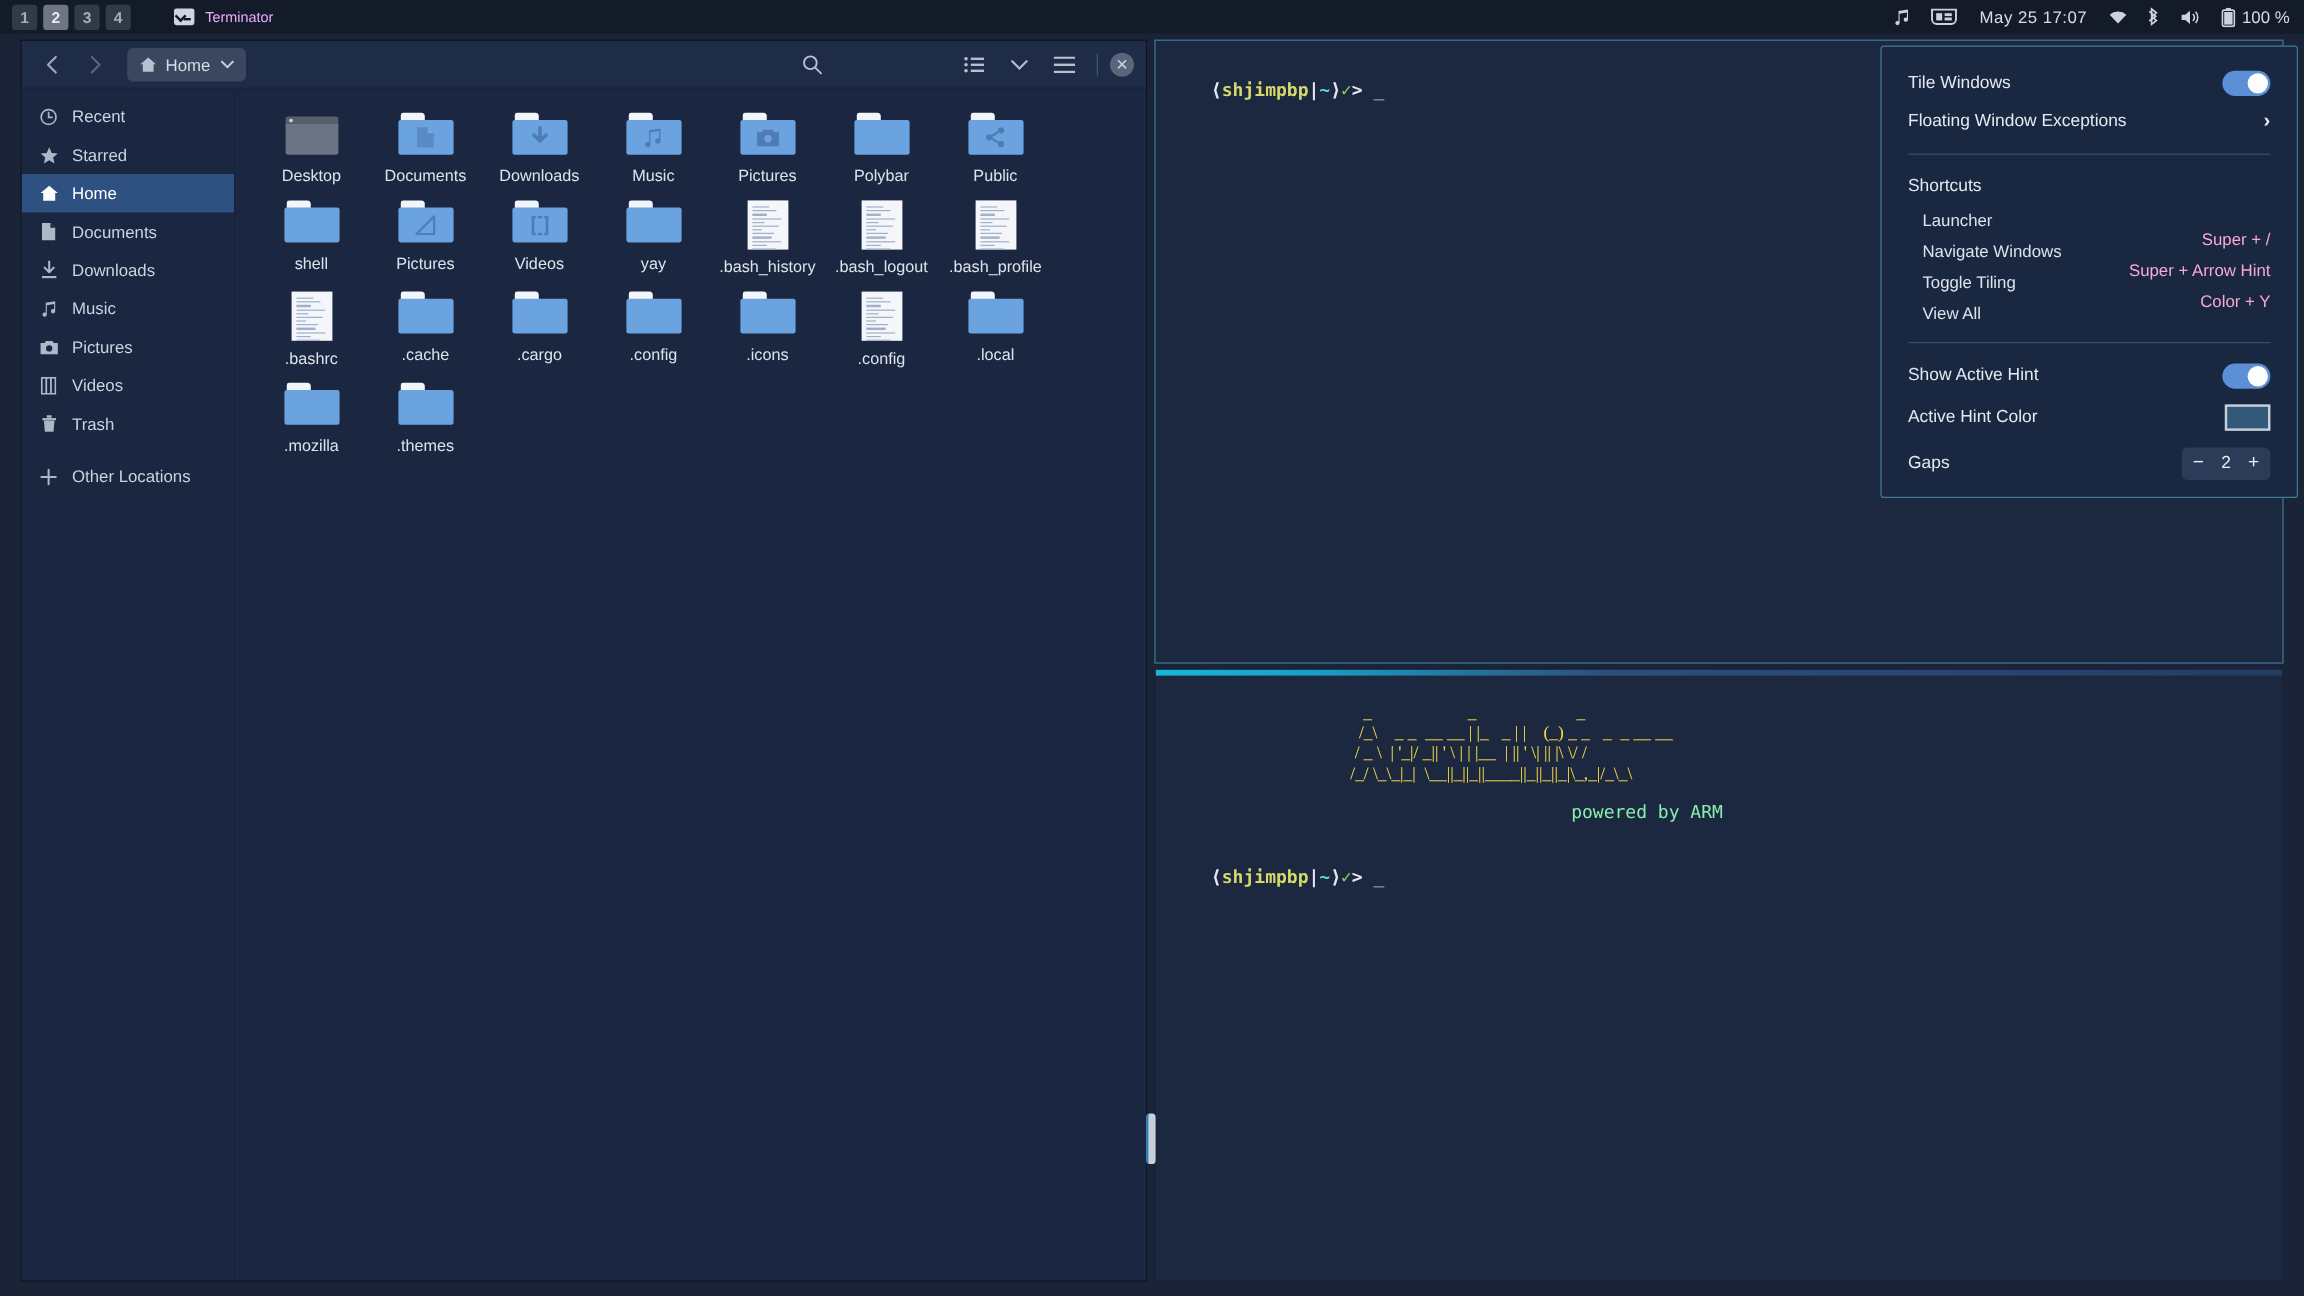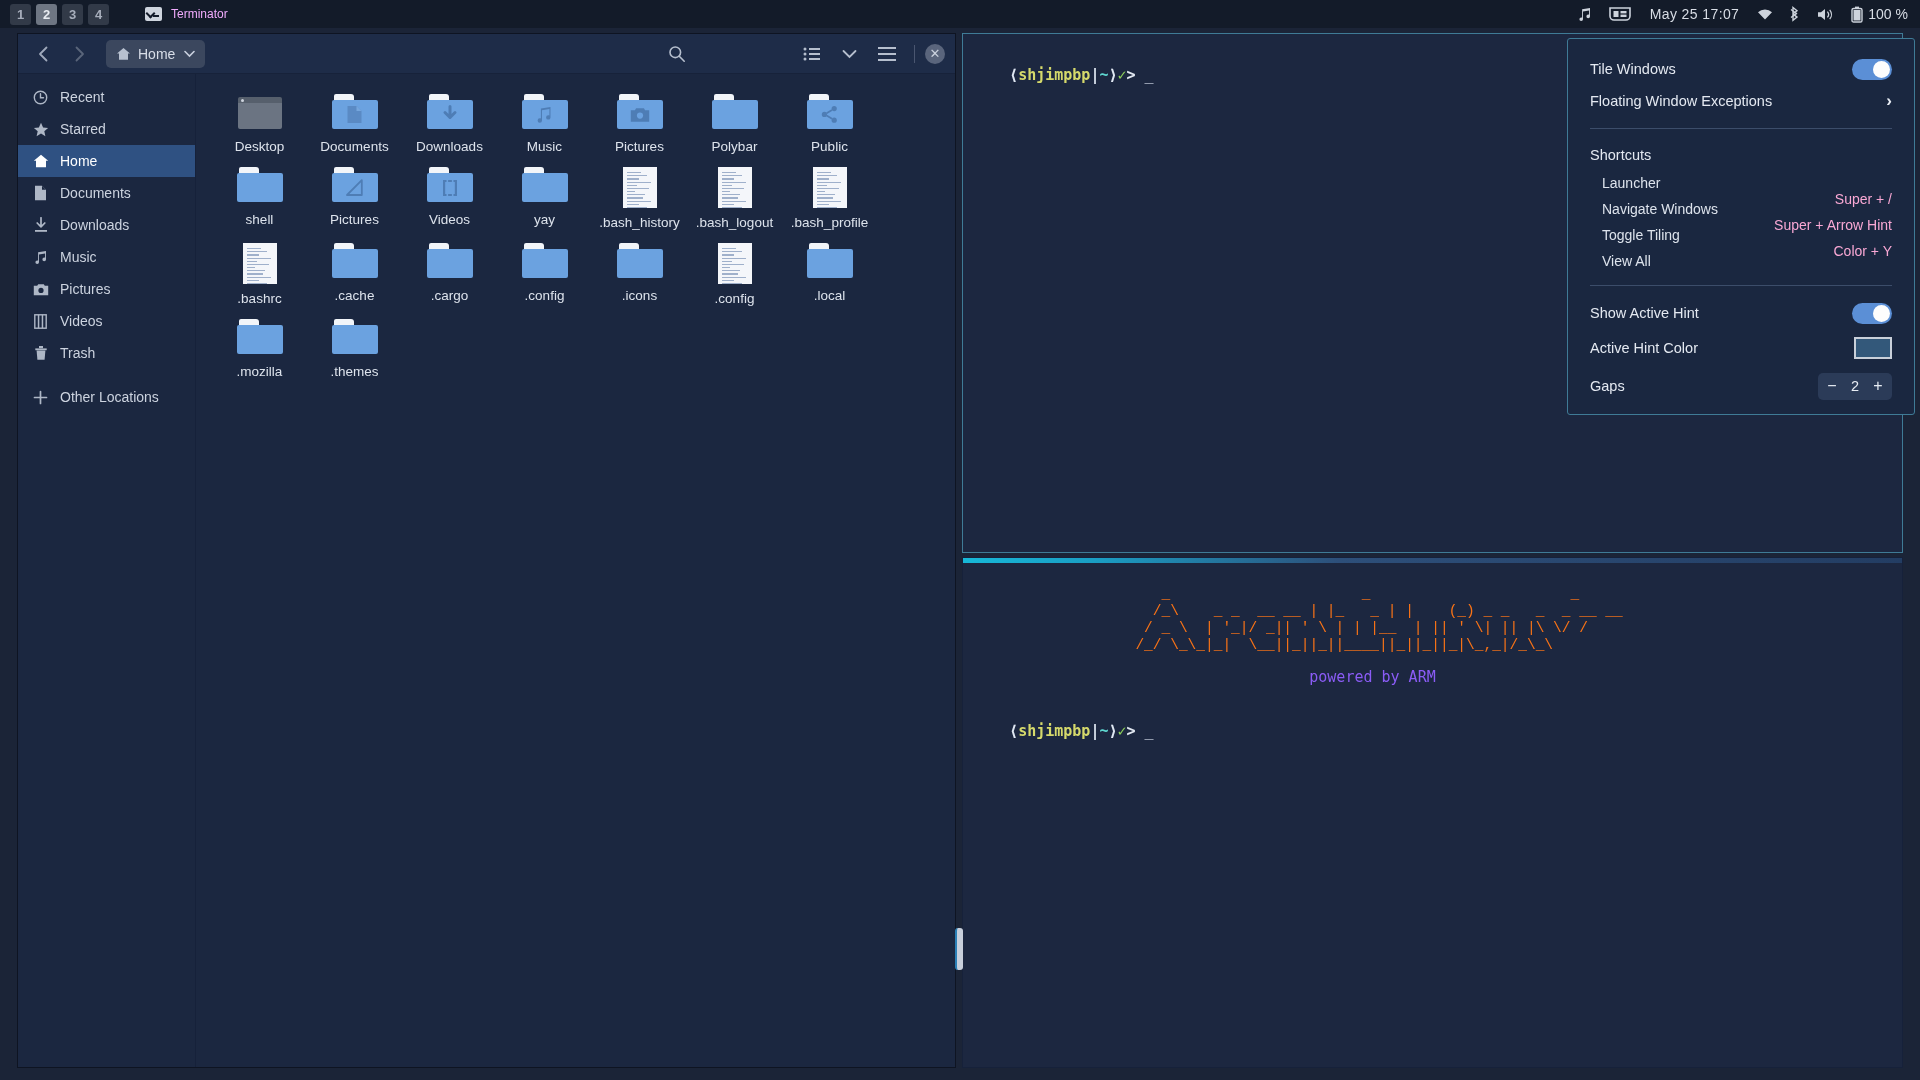--- a/index.html
+++ b/index.html
@@ -167,27 +167,27 @@
     font-family: "DejaVu Sans Mono", monospace;
     font-size: 15px; white-space: pre;
   }
   .c-br { color: #dfe7f2; font-weight: bold; }
   .c-user { color: #d5d96b; font-weight: bold; }
   .c-path { color: #5fd7d0; font-weight: bold; }
   .c-ok { color: #8ccf5a; font-weight: bold; }
   .c-arrow { color: #e3e9f2; font-weight: bold; }
   .cursor { color: #cfd7e4; }
   .ascii {
-    font-family: Liberation Mono, monospace;
-    color: #f97316; font-size: 14.5px; line-height: 17px;
+    font-family: Liberation Serif, serif;
+    color: #fde047; font-size: 14.5px; line-height: 17px;
     white-space: pre; letter-spacing: 0px;
   }
   .powered {
     font-family: "DejaVu Sans Mono", monospace;
-    color: #8b5cf6; font-size: 15px;
+    color: #86efac; font-size: 15px;
   }
   .pane-handle {
     position: absolute; left: 955px; top: 928px;
     width: 8px; height: 42px;
     background: #c8cfdb; border-radius: 3px;
     border-left: 2px solid #2b7fb5;
   }
   .pane-gutter {
     position: absolute; left: 956px; top: 33px;
     width: 6px; height: 1035px; background: #1b2437;

